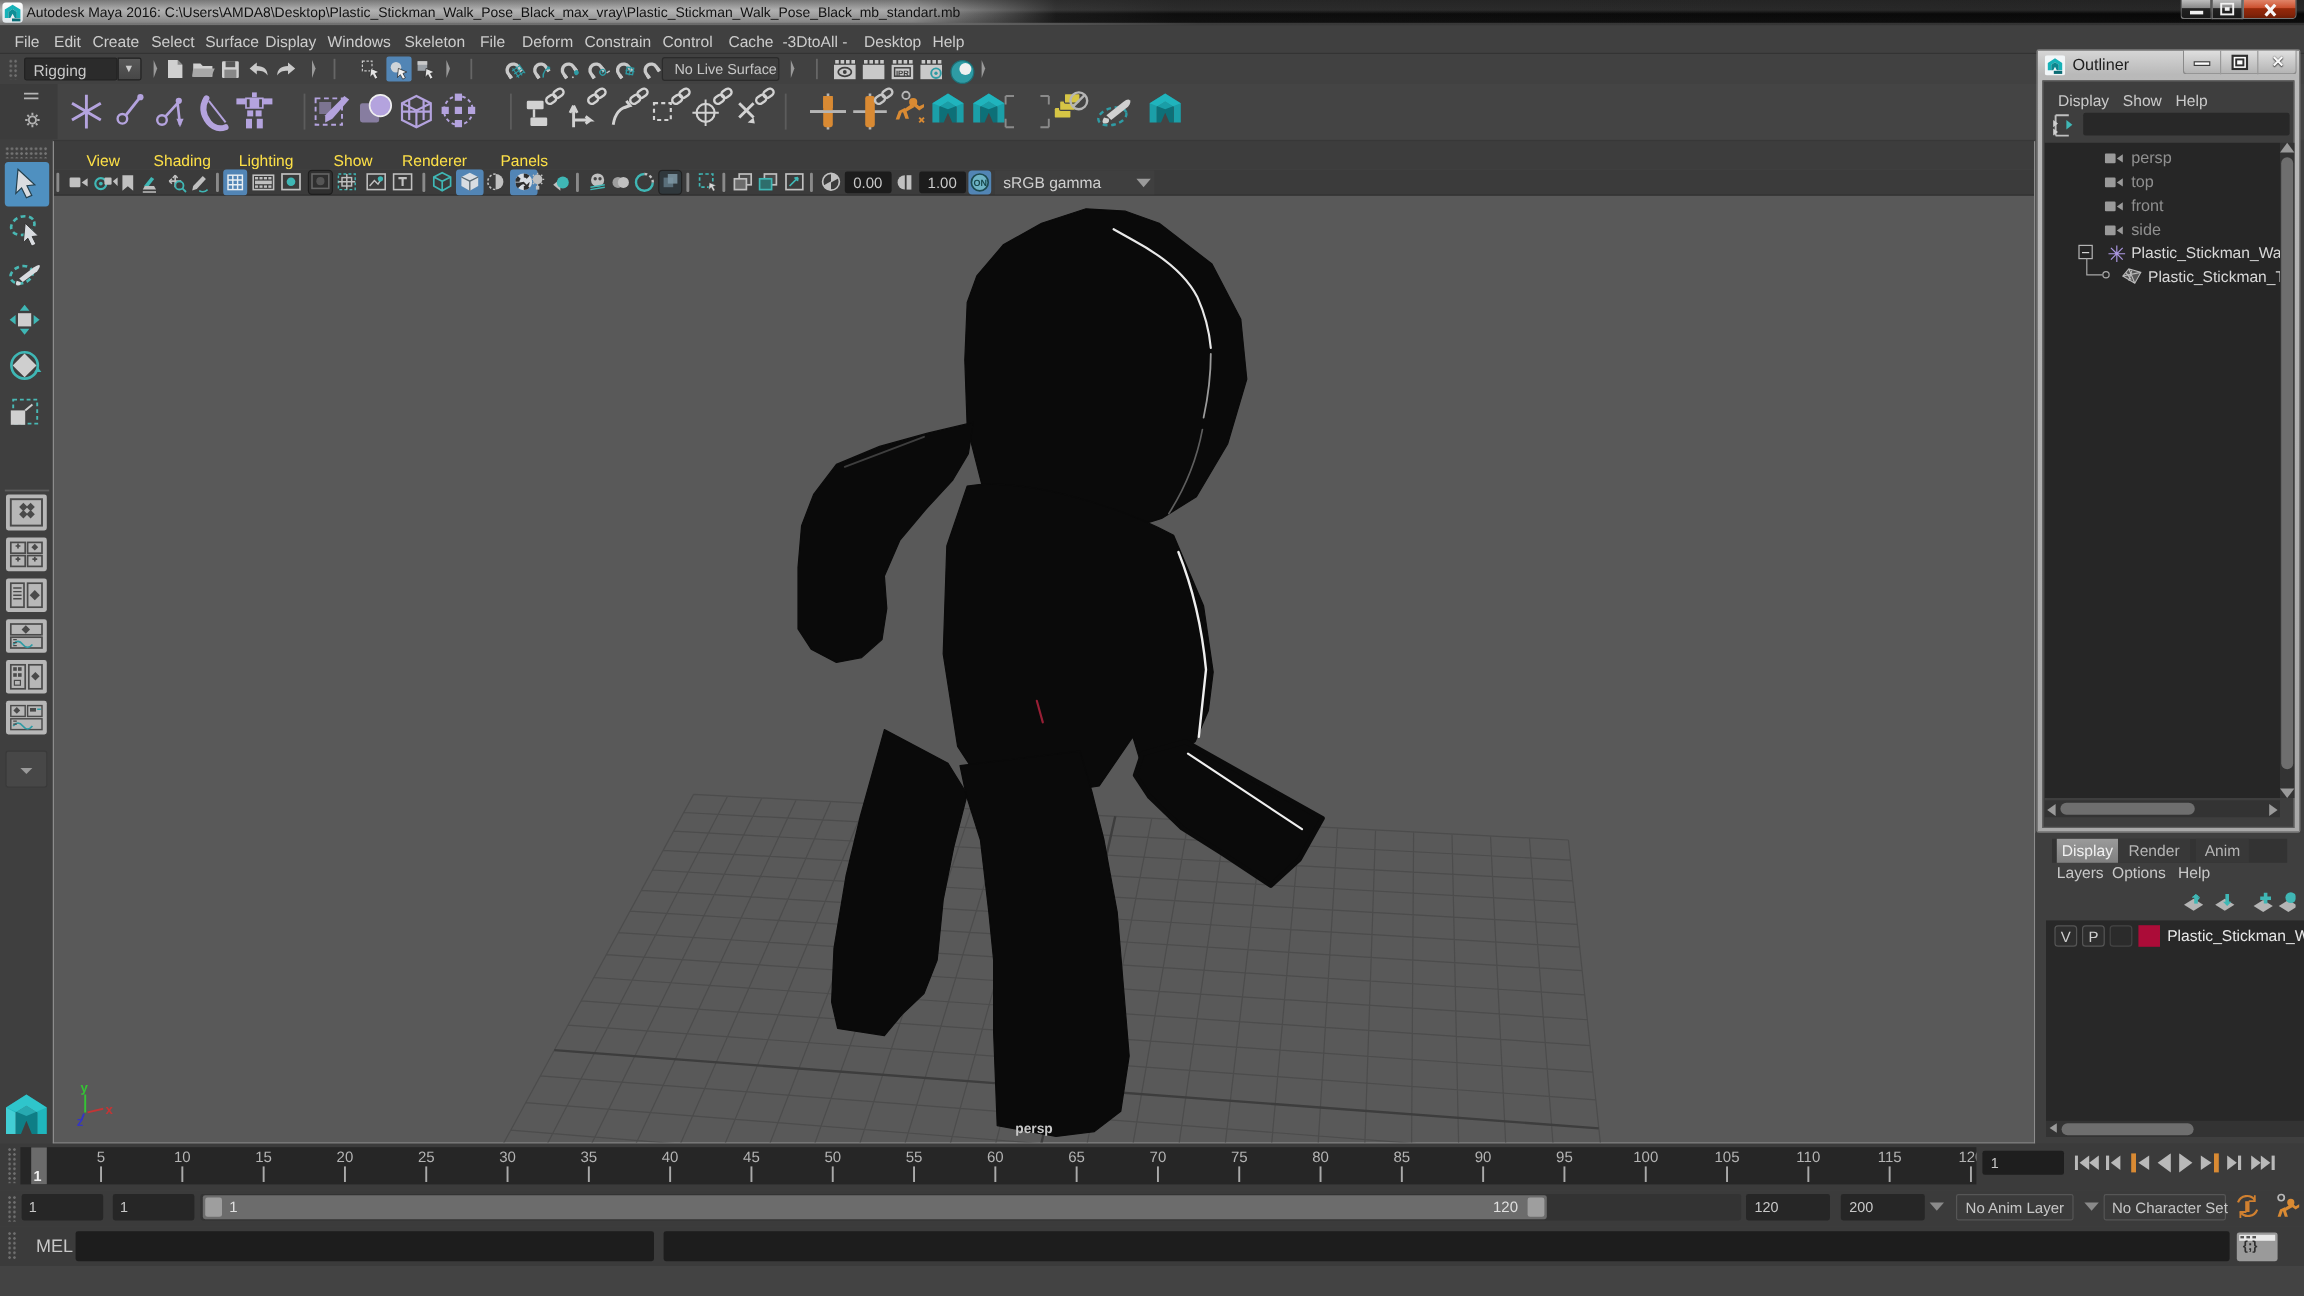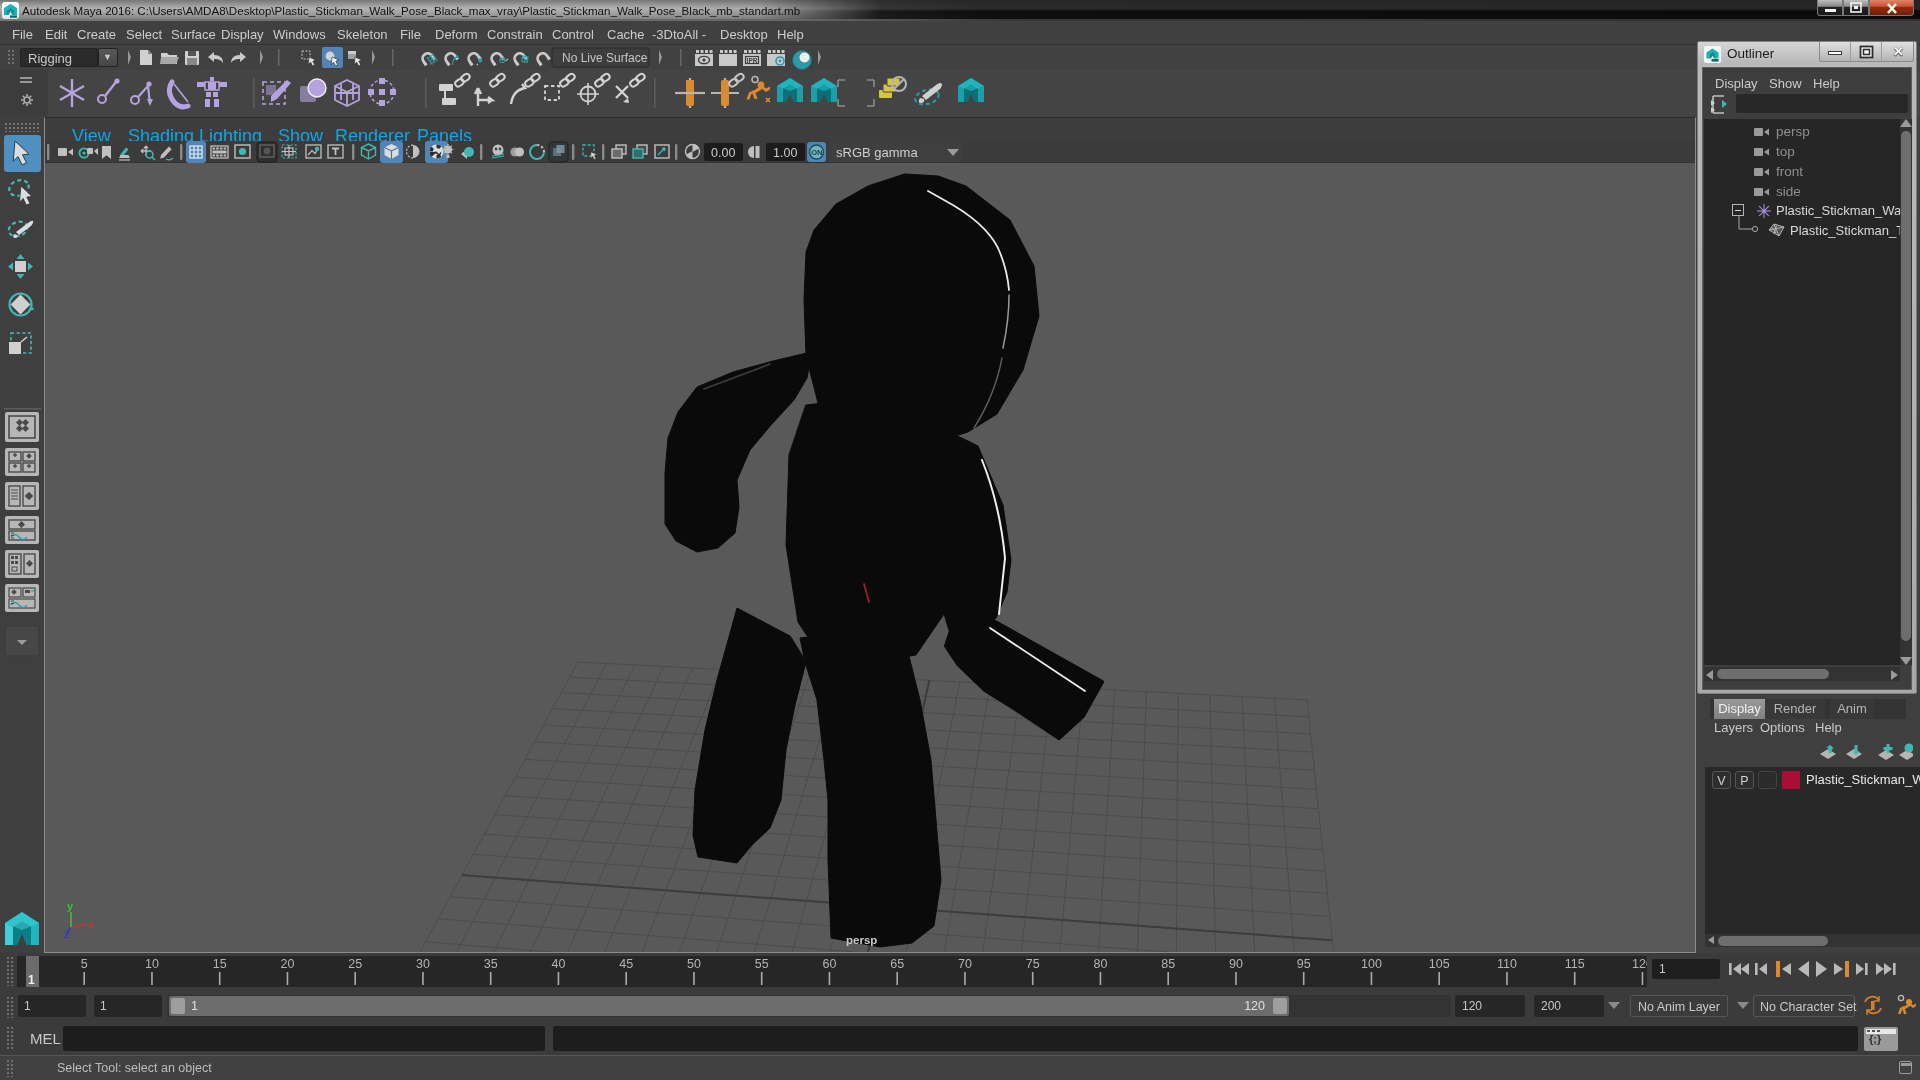--- a/index.html
+++ b/index.html
@@ -22,21 +22,21 @@
 
 #statusline{left:0;top:45px;width:1920px;height:25px;background:#414141}
 
 #shelf{left:0;top:70px;width:1920px;height:46px;background:#444444}
 #shelftabs{position:absolute;left:0;top:0;width:48px;height:46px;background:#3c3c3c}
 
 #toolbox{left:0;top:116px;width:44px;height:837px;background:#3f3f3f}
 
 #vp{left:44px;top:117px;width:1652px;height:836px;background:#595959;border:1px solid #8c8c8c;border-top-color:#2a2a2a}
 #vpmenus{position:absolute;left:0;top:0;width:1650px;height:23px;background:#3d3d3d}
-#vpmenus span{position:absolute;top:8px;font-size:18px;color:#0ea5e9}
+#vpmenus span{position:absolute;top:8px;font-size:13px;color:#fde047}
 #vpicons{position:absolute;left:0;top:23px;width:1650px;height:22px;background:#3b3b3b;border-bottom:1px solid #333}
 #vpcanvas{position:absolute;left:0;top:45px;width:1650px;height:789px}
 
 #rightbase{left:1696px;top:117px;width:224px;height:836px;background:#3f3f3f}
 
 #layerpanel{position:absolute;left:1696px;top:694px;width:224px;height:259px;background:#3f3f3f}
 .tab{position:absolute;top:5px;height:20px;font-size:13px;color:#b5b5b5;background:#383838;text-align:center;line-height:20px}
 #tabDisplay{left:18px;width:51px;background:linear-gradient(180deg,#9a9a9a,#7f7f7f);color:#f0f0f0}
 #tabRender{left:69px;width:60px}
 #tabAnim{left:134px;width:44px}
@@ -1063,20 +1063,13 @@
     <div style="position:absolute;left:63px;top:4px;width:482px;height:25px;background:#1d1d1d;border-radius:2px"></div>
     <div style="position:absolute;left:553px;top:4px;width:1305px;height:25px;background:#1d1d1d;border-radius:2px"></div>
     <div style="position:absolute;left:1864px;top:5px;width:34px;height:24px;background:#9a9a9a;border-radius:2px">
       <div style="position:absolute;left:2px;top:2px;width:30px;height:5px;background:#e8e8e8"></div>
       <div style="position:absolute;left:3px;top:3px;width:3px;height:2px;background:#555"></div>
         <div style="position:absolute;left:8px;top:3px;width:3px;height:2px;background:#555"></div>
         <div style="position:absolute;left:13px;top:3px;width:3px;height:2px;background:#555"></div>
       <span style="position:absolute;left:5px;top:6px;font-size:11px;font-weight:bold;color:#2e2e2e">{;}</span>
     </div>
   </div>
-  <div id="helprow" class="abs">
-    <div class="grip" style="left:6px;top:3px;height:18px"></div>
-    <span style="position:absolute;left:57px;top:5px;font-size:12.5px;color:#bcbcbc">Select Tool: select an object</span>
-    <div style="position:absolute;left:1899px;top:5px;width:13px;height:13px;border:1.5px solid #9a9a9a;border-radius:2px">
-        <div style="position:absolute;left:1px;top:1px;width:10px;height:3px;background:#9a9a9a"></div>
-      </div>
-  </div>
 </div>
 
 </body></html>

